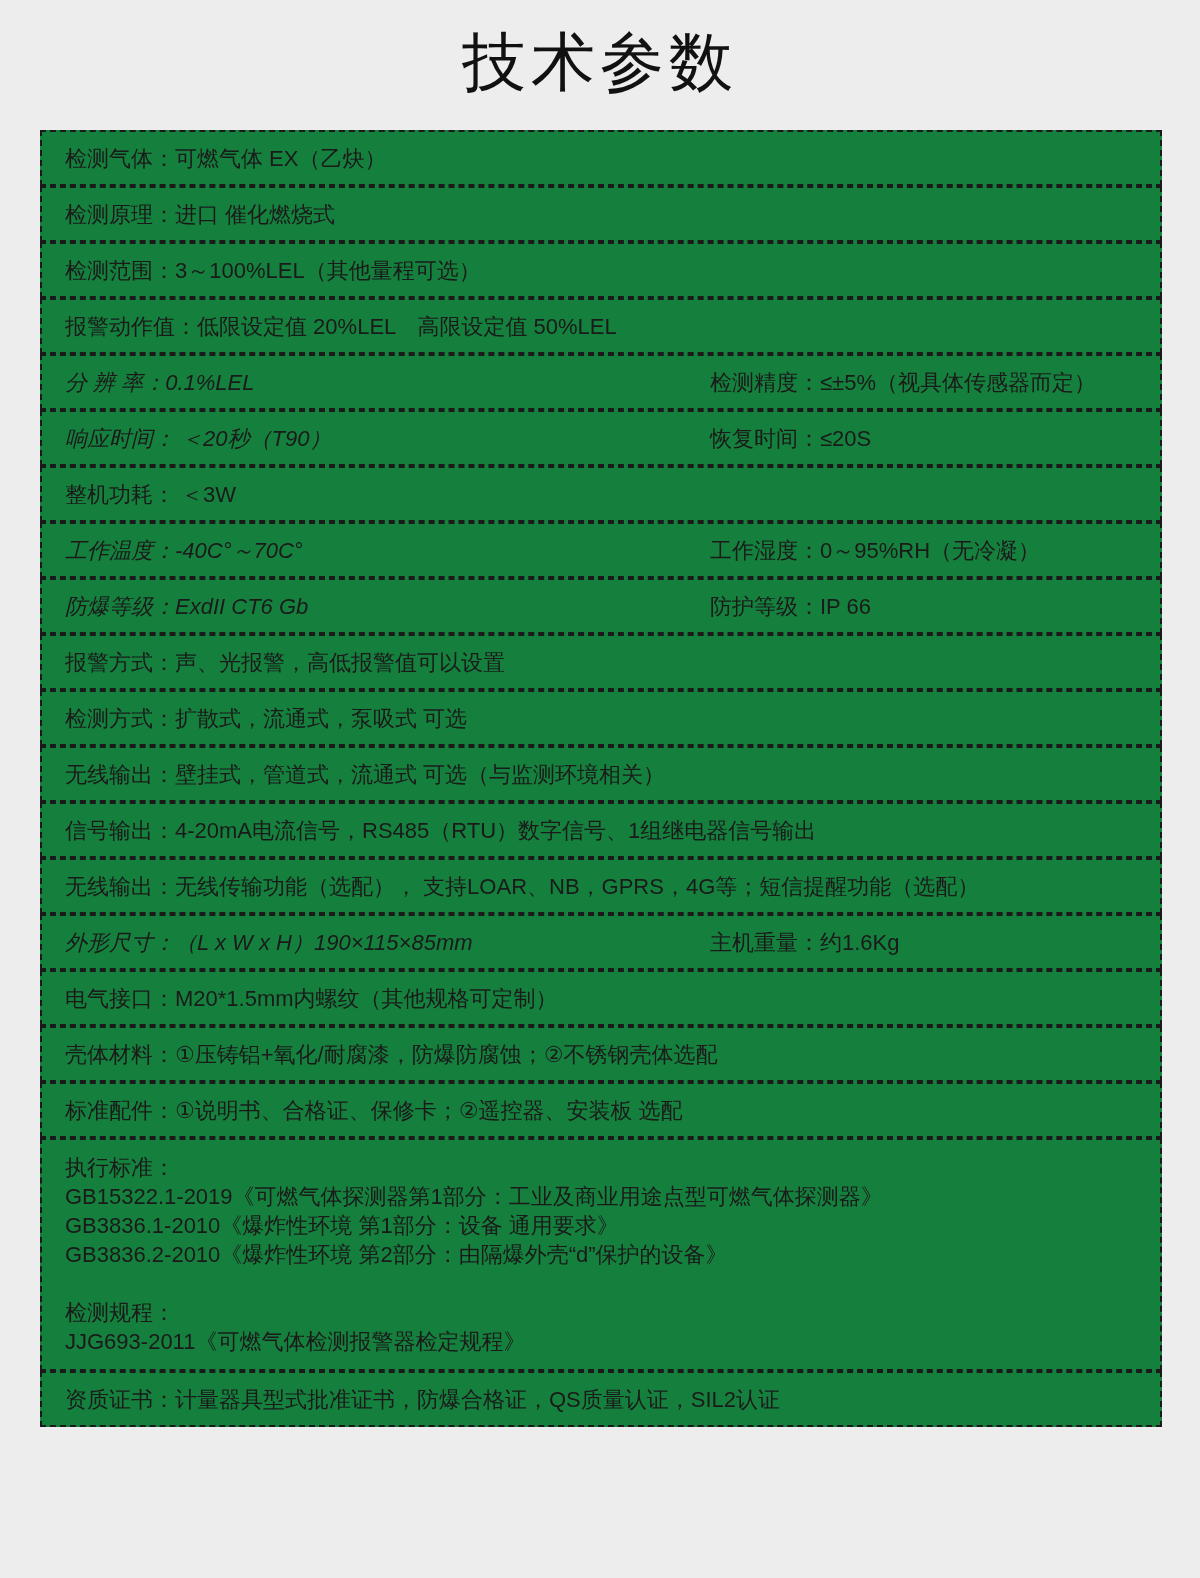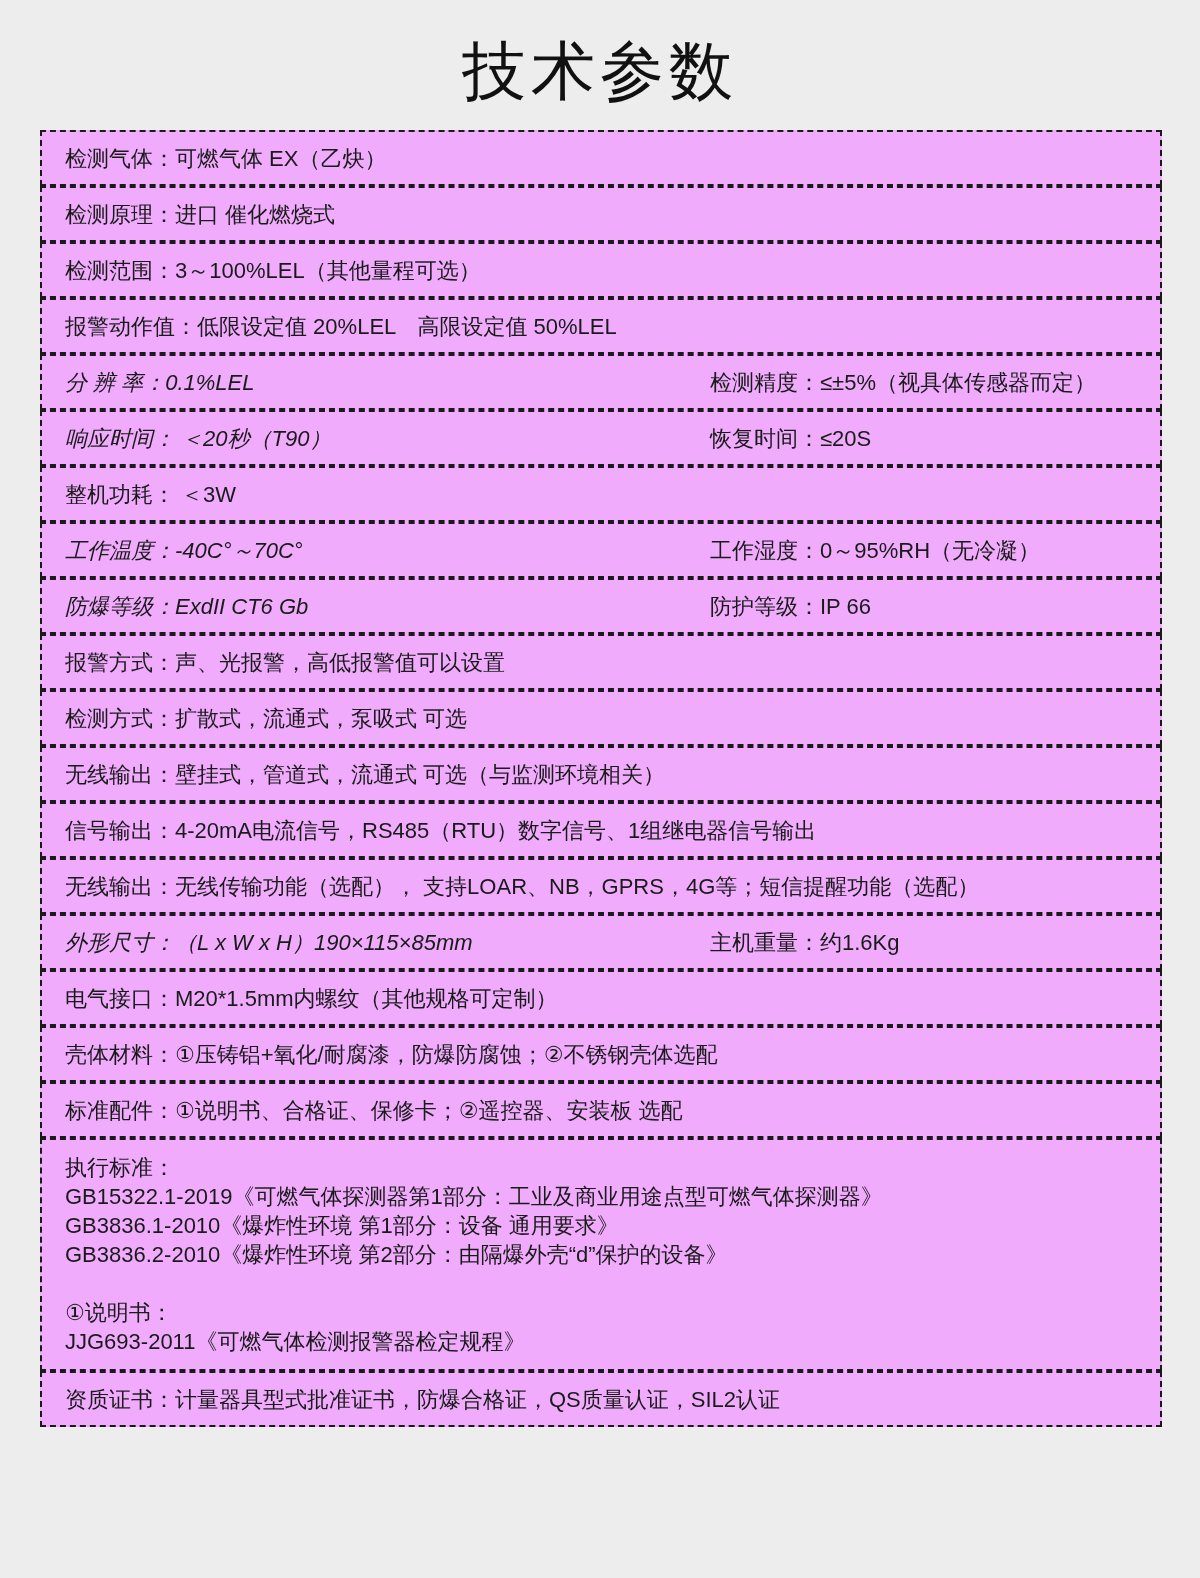--- a/index.html
+++ b/index.html
@@ -10,35 +10,35 @@
     color: #1a1a1a;
   }
   .page {
     width: 1200px;
     height: 1578px;
     background: #ededed;
     overflow: hidden;
   }
   .title {
     height: 130px;
-    padding-top: 28px;
+    padding-top: 19px;
     text-align: center;
     font-size: 64px;
     font-weight: 500;
     letter-spacing: 5px;
     color: #111;
   }
   .spec-table {
     margin: 0 38px 0 40px;
   }
   .row {
     border: 2px dashed #1a1a1a;
     font-size: 22px;
     line-height: 29px;
-    background: #f0abfc;
+    background: #15803d;
   }
   .row.single, .row.cols {
     height: 56px;
     display: flex;
     align-items: center;
     padding-left: 23px;
     padding-right: 12px;
   }
   .cols .left { flex: 0 0 645px; width: 645px; font-style: italic; }
   .cols .right { flex: 1; }
@@ -134,21 +134,21 @@
     <div class="row single">
       <div class="cell">标准配件：①说明书、合格证、保修卡；②遥控器、安装板 选配</div>
     </div>
 
     <div class="row multi">
       <div class="line">执行标准：</div>
       <div class="line">GB15322.1-2019《可燃气体探测器第1部分：工业及商业用途点型可燃气体探测器》</div>
       <div class="line">GB3836.1-2010《爆炸性环境 第1部分：设备 通用要求》</div>
       <div class="line">GB3836.2-2010《爆炸性环境 第2部分：由隔爆外壳“d”保护的设备》</div>
       <div class="line"></div>
-      <div class="line">①说明书：</div>
+      <div class="line">检测规程：</div>
       <div class="line">JJG693-2011《可燃气体检测报警器检定规程》</div>
     </div>
 
     <div class="row single">
       <div class="cell">资质证书：计量器具型式批准证书，防爆合格证，QS质量认证，SIL2认证</div>
     </div>
 
   </div>
 </div>
 

